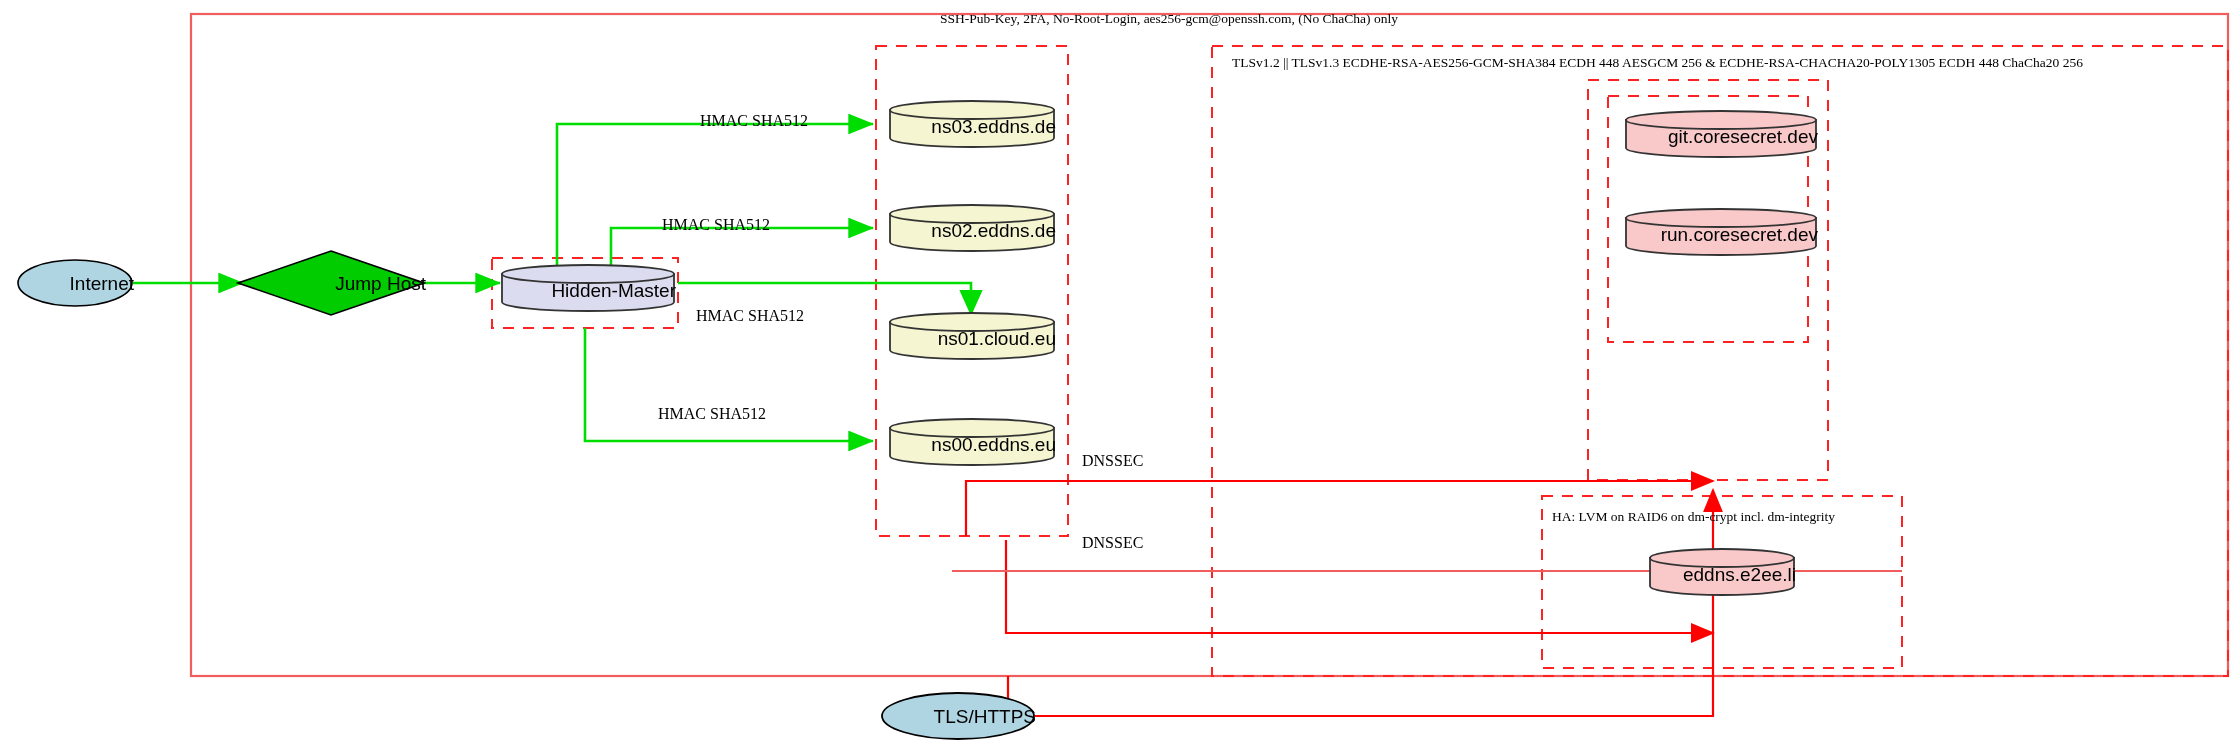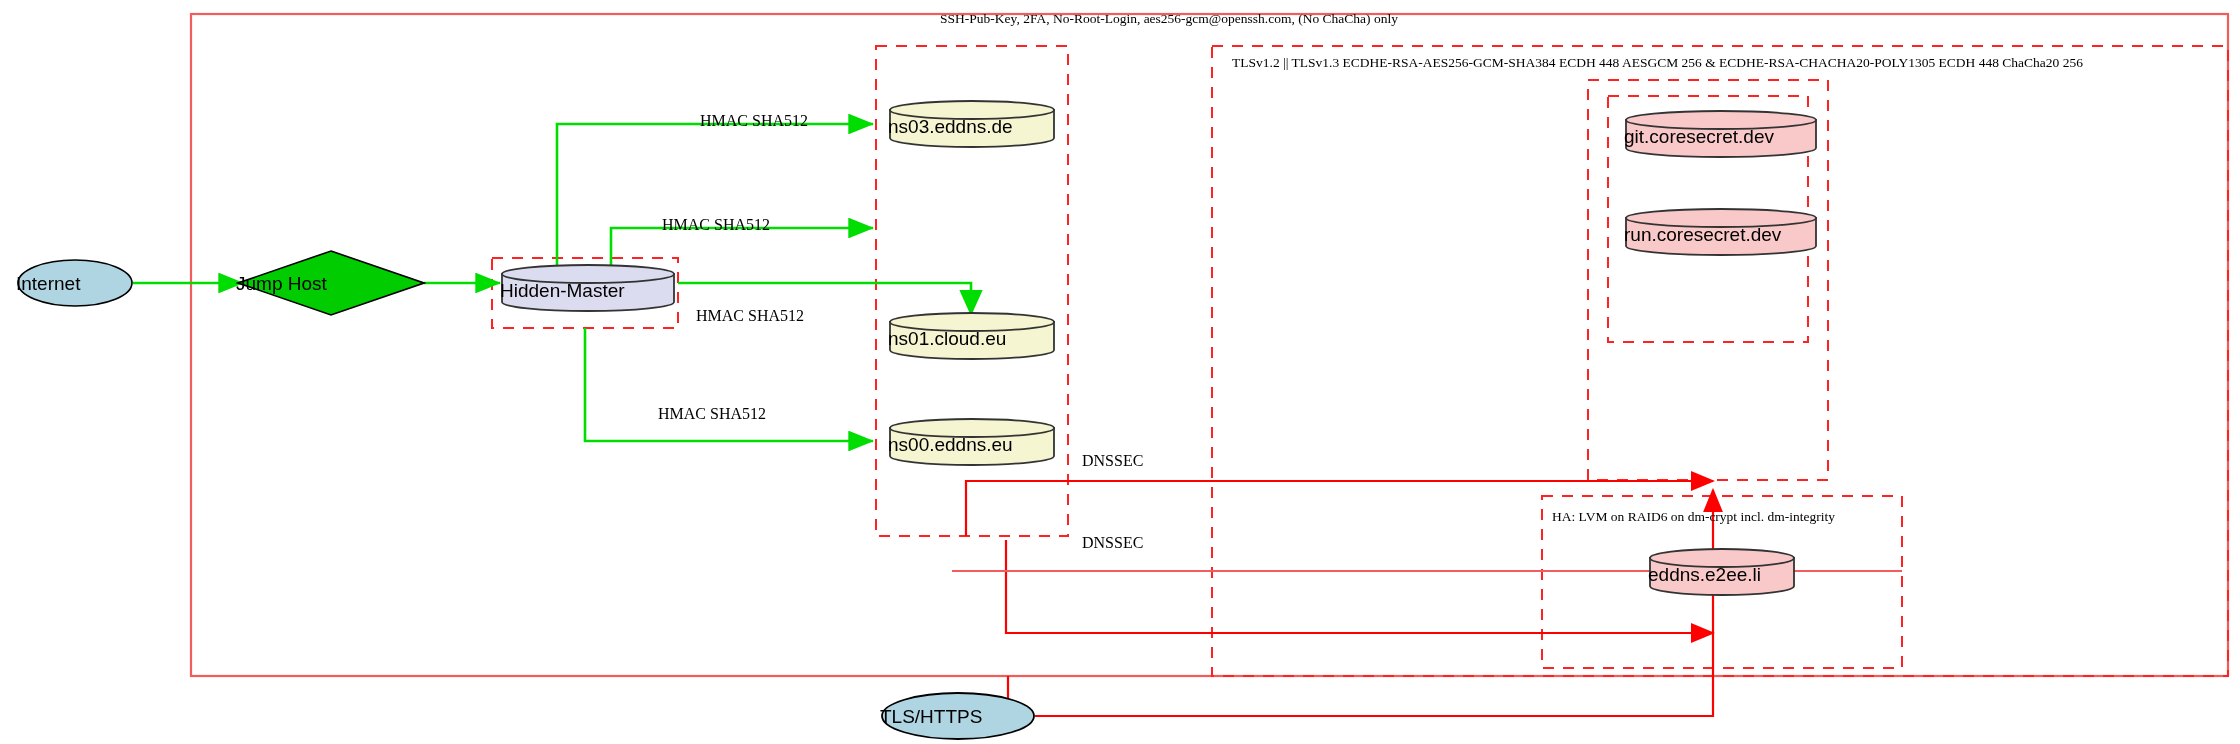--- a/index.html
+++ b/index.html
@@ -22,21 +22,21 @@
     font-family: "Liberation Serif", serif;
   }
   .lbl-small { font-size: 13.5px; }
   .lbl-edge  { font-size: 16px; }
 
   .node {
     position: absolute;
     box-sizing: border-box;
     display: flex;
     align-items: center;
-    justify-content: flex-start;
+    justify-content: flex-end;
     font-family: "Liberation Sans", sans-serif;
     font-size: 19px;
     color: #000;
     text-align: center;
     white-space: nowrap;
   }
   .node-text { position: relative; z-index: 3; line-height: 1; }
 </style>
 </head>
 <body>
@@ -164,20 +164,27 @@
   </div>
 
   <div class="node" style="left:888px; top:100px; width:168px; height:48px;">
     <svg class="layer" style="width:168px;height:48px;" viewBox="0 0 168 48">
       <path d="M2,10 L2,38 A82,9 0 0 0 166,38 L166,10 Z" fill="#f5f5d2" stroke="#333" stroke-width="1.8"></path>
       <ellipse cx="84" cy="10" rx="82" ry="9" fill="#f5f5d2" stroke="#333" stroke-width="1.8"></ellipse>
     </svg>
     <span class="node-text" style="margin-top:4px;">ns03.eddns.de</span>
   </div>
 
+  <div class="node" style="left:888px; top:204px; width:168px; height:48px;">
+    <svg class="layer" style="width:168px;height:48px;" viewBox="0 0 168 48">
+      <path d="M2,10 L2,38 A82,9 0 0 0 166,38 L166,10 Z" fill="#f5f5d2" stroke="#333" stroke-width="1.8"></path>
+      <ellipse cx="84" cy="10" rx="82" ry="9" fill="#f5f5d2" stroke="#333" stroke-width="1.8"></ellipse>
+    </svg>
+    <span class="node-text" style="margin-top:4px;">ns02.eddns.de</span>
+  </div>
 
   <div class="node" style="left:888px; top:312px; width:168px; height:48px;">
     <svg class="layer" style="width:168px;height:48px;" viewBox="0 0 168 48">
       <path d="M2,10 L2,38 A82,9 0 0 0 166,38 L166,10 Z" fill="#f5f5d2" stroke="#333" stroke-width="1.8"></path>
       <ellipse cx="84" cy="10" rx="82" ry="9" fill="#f5f5d2" stroke="#333" stroke-width="1.8"></ellipse>
     </svg>
     <span class="node-text" style="margin-top:4px;">ns01.cloud.eu</span>
   </div>
 
   <div class="node" style="left:888px; top:418px; width:168px; height:48px;">

